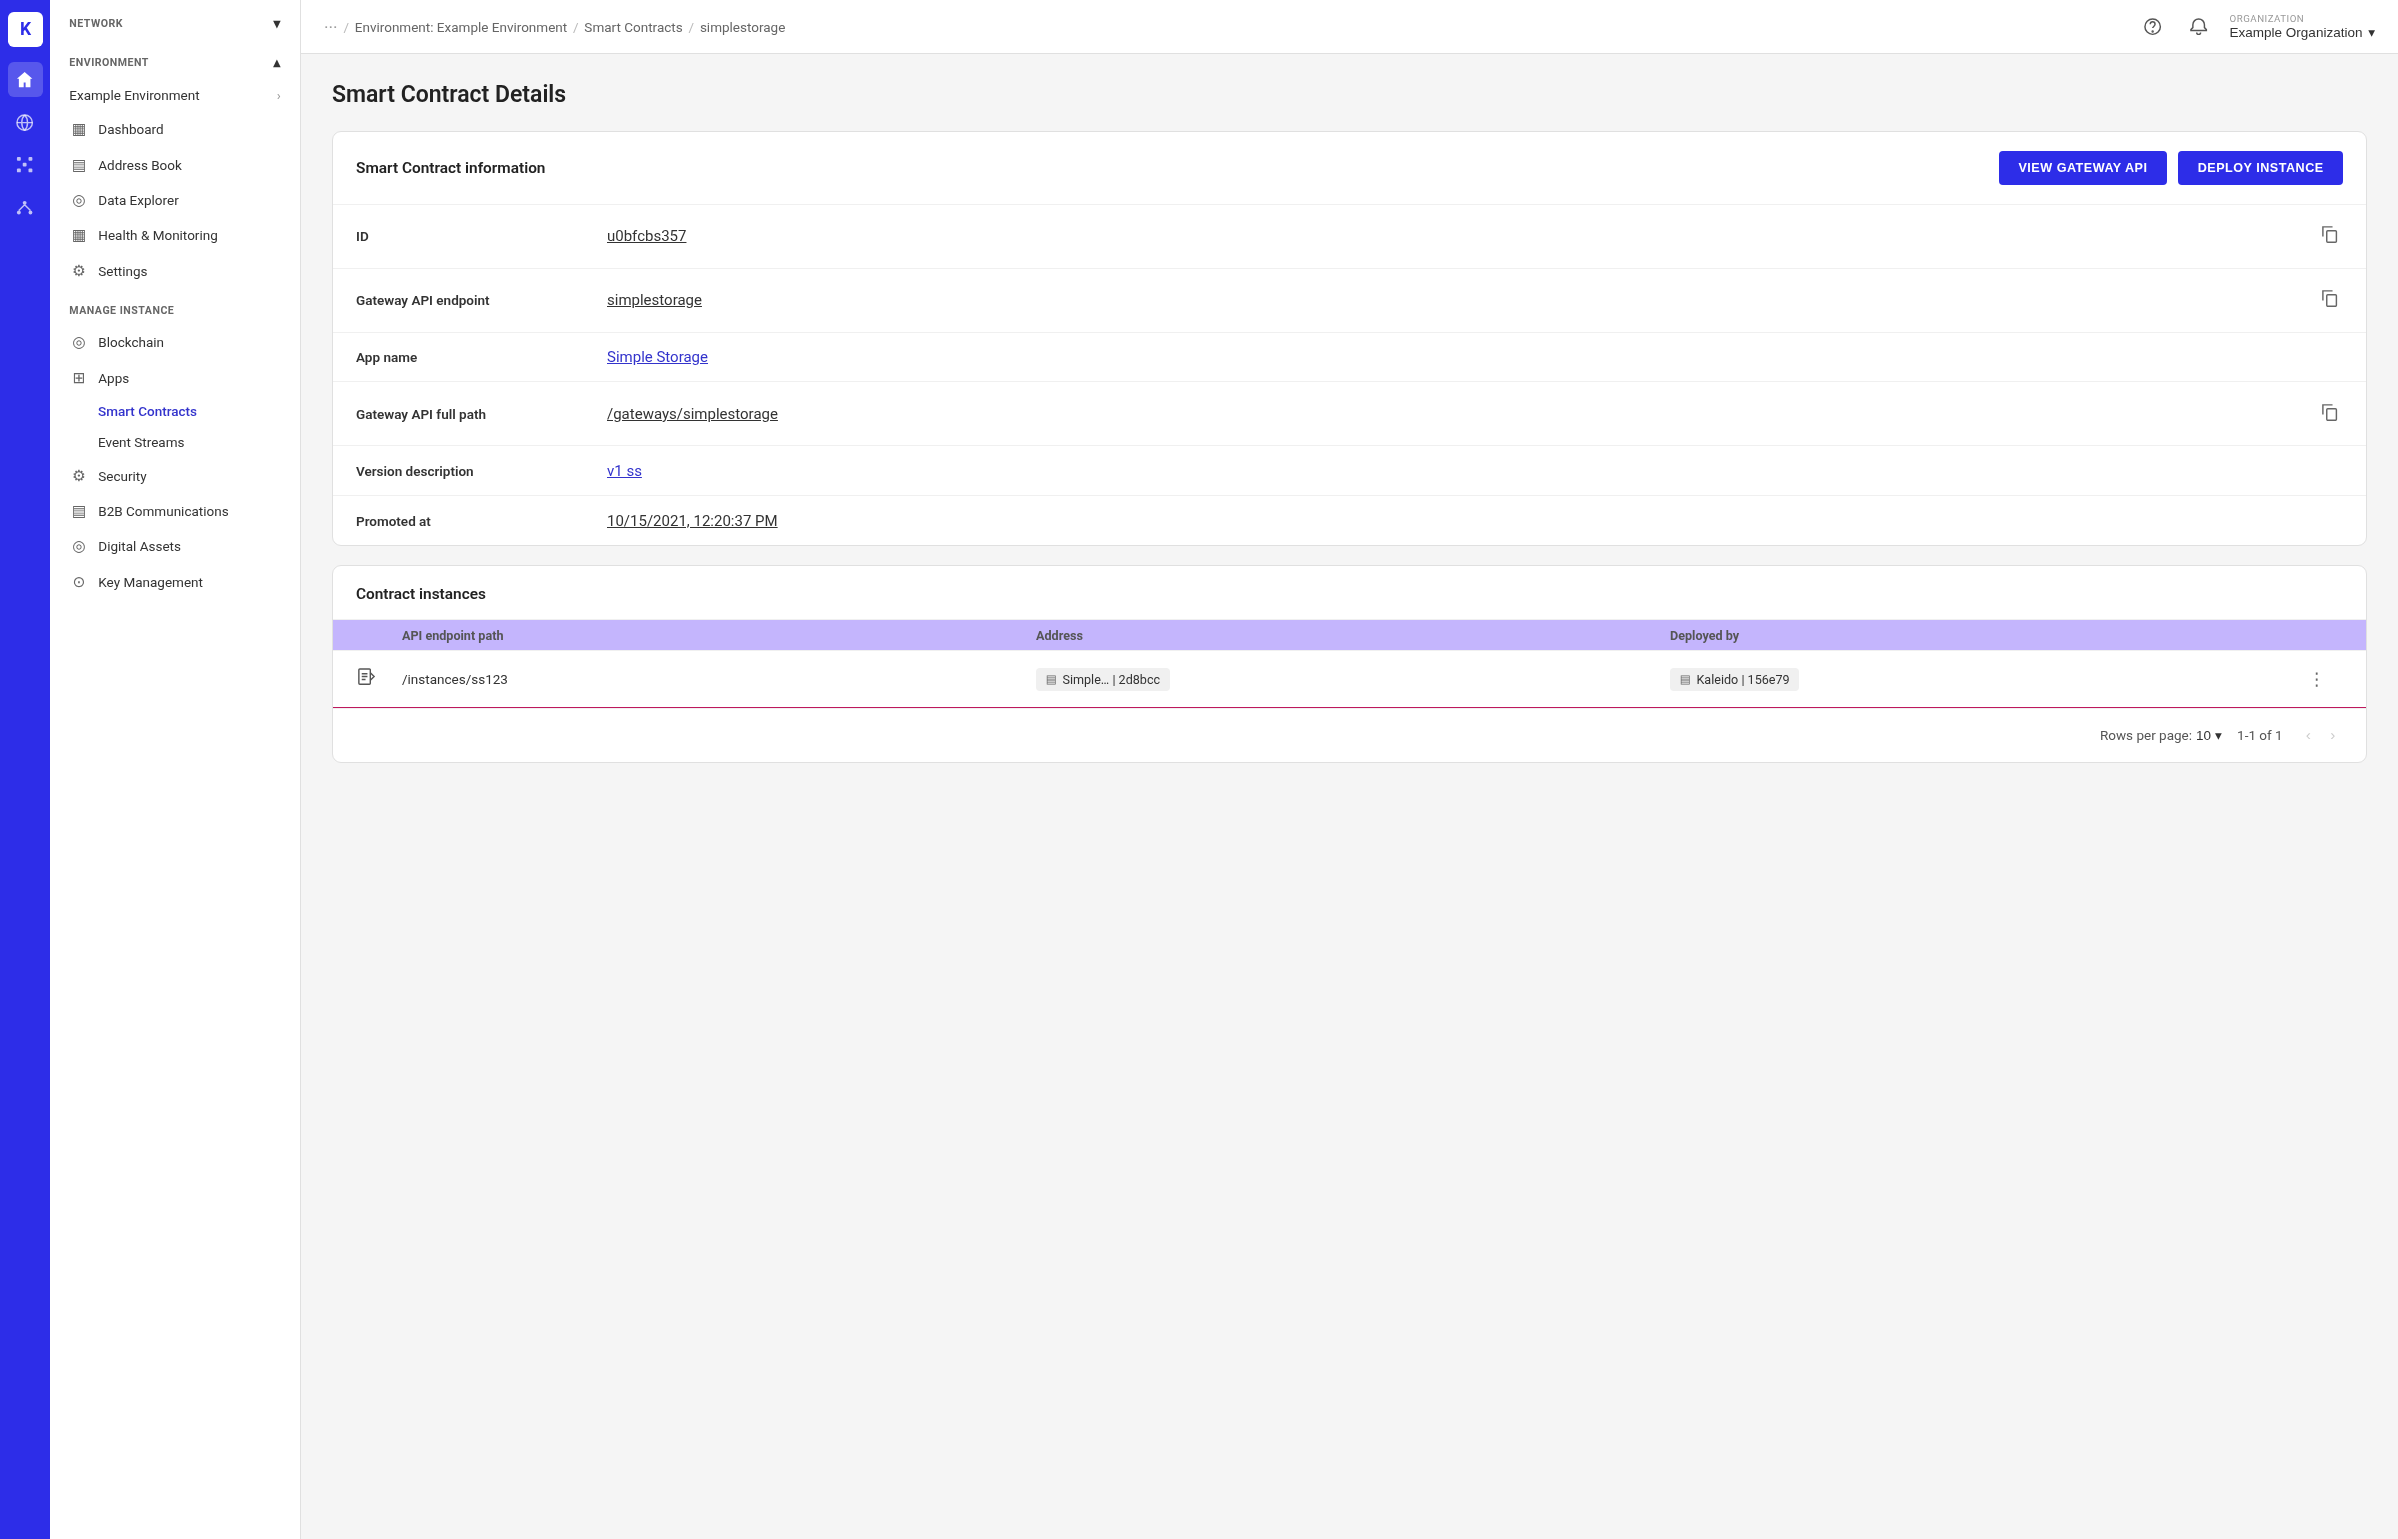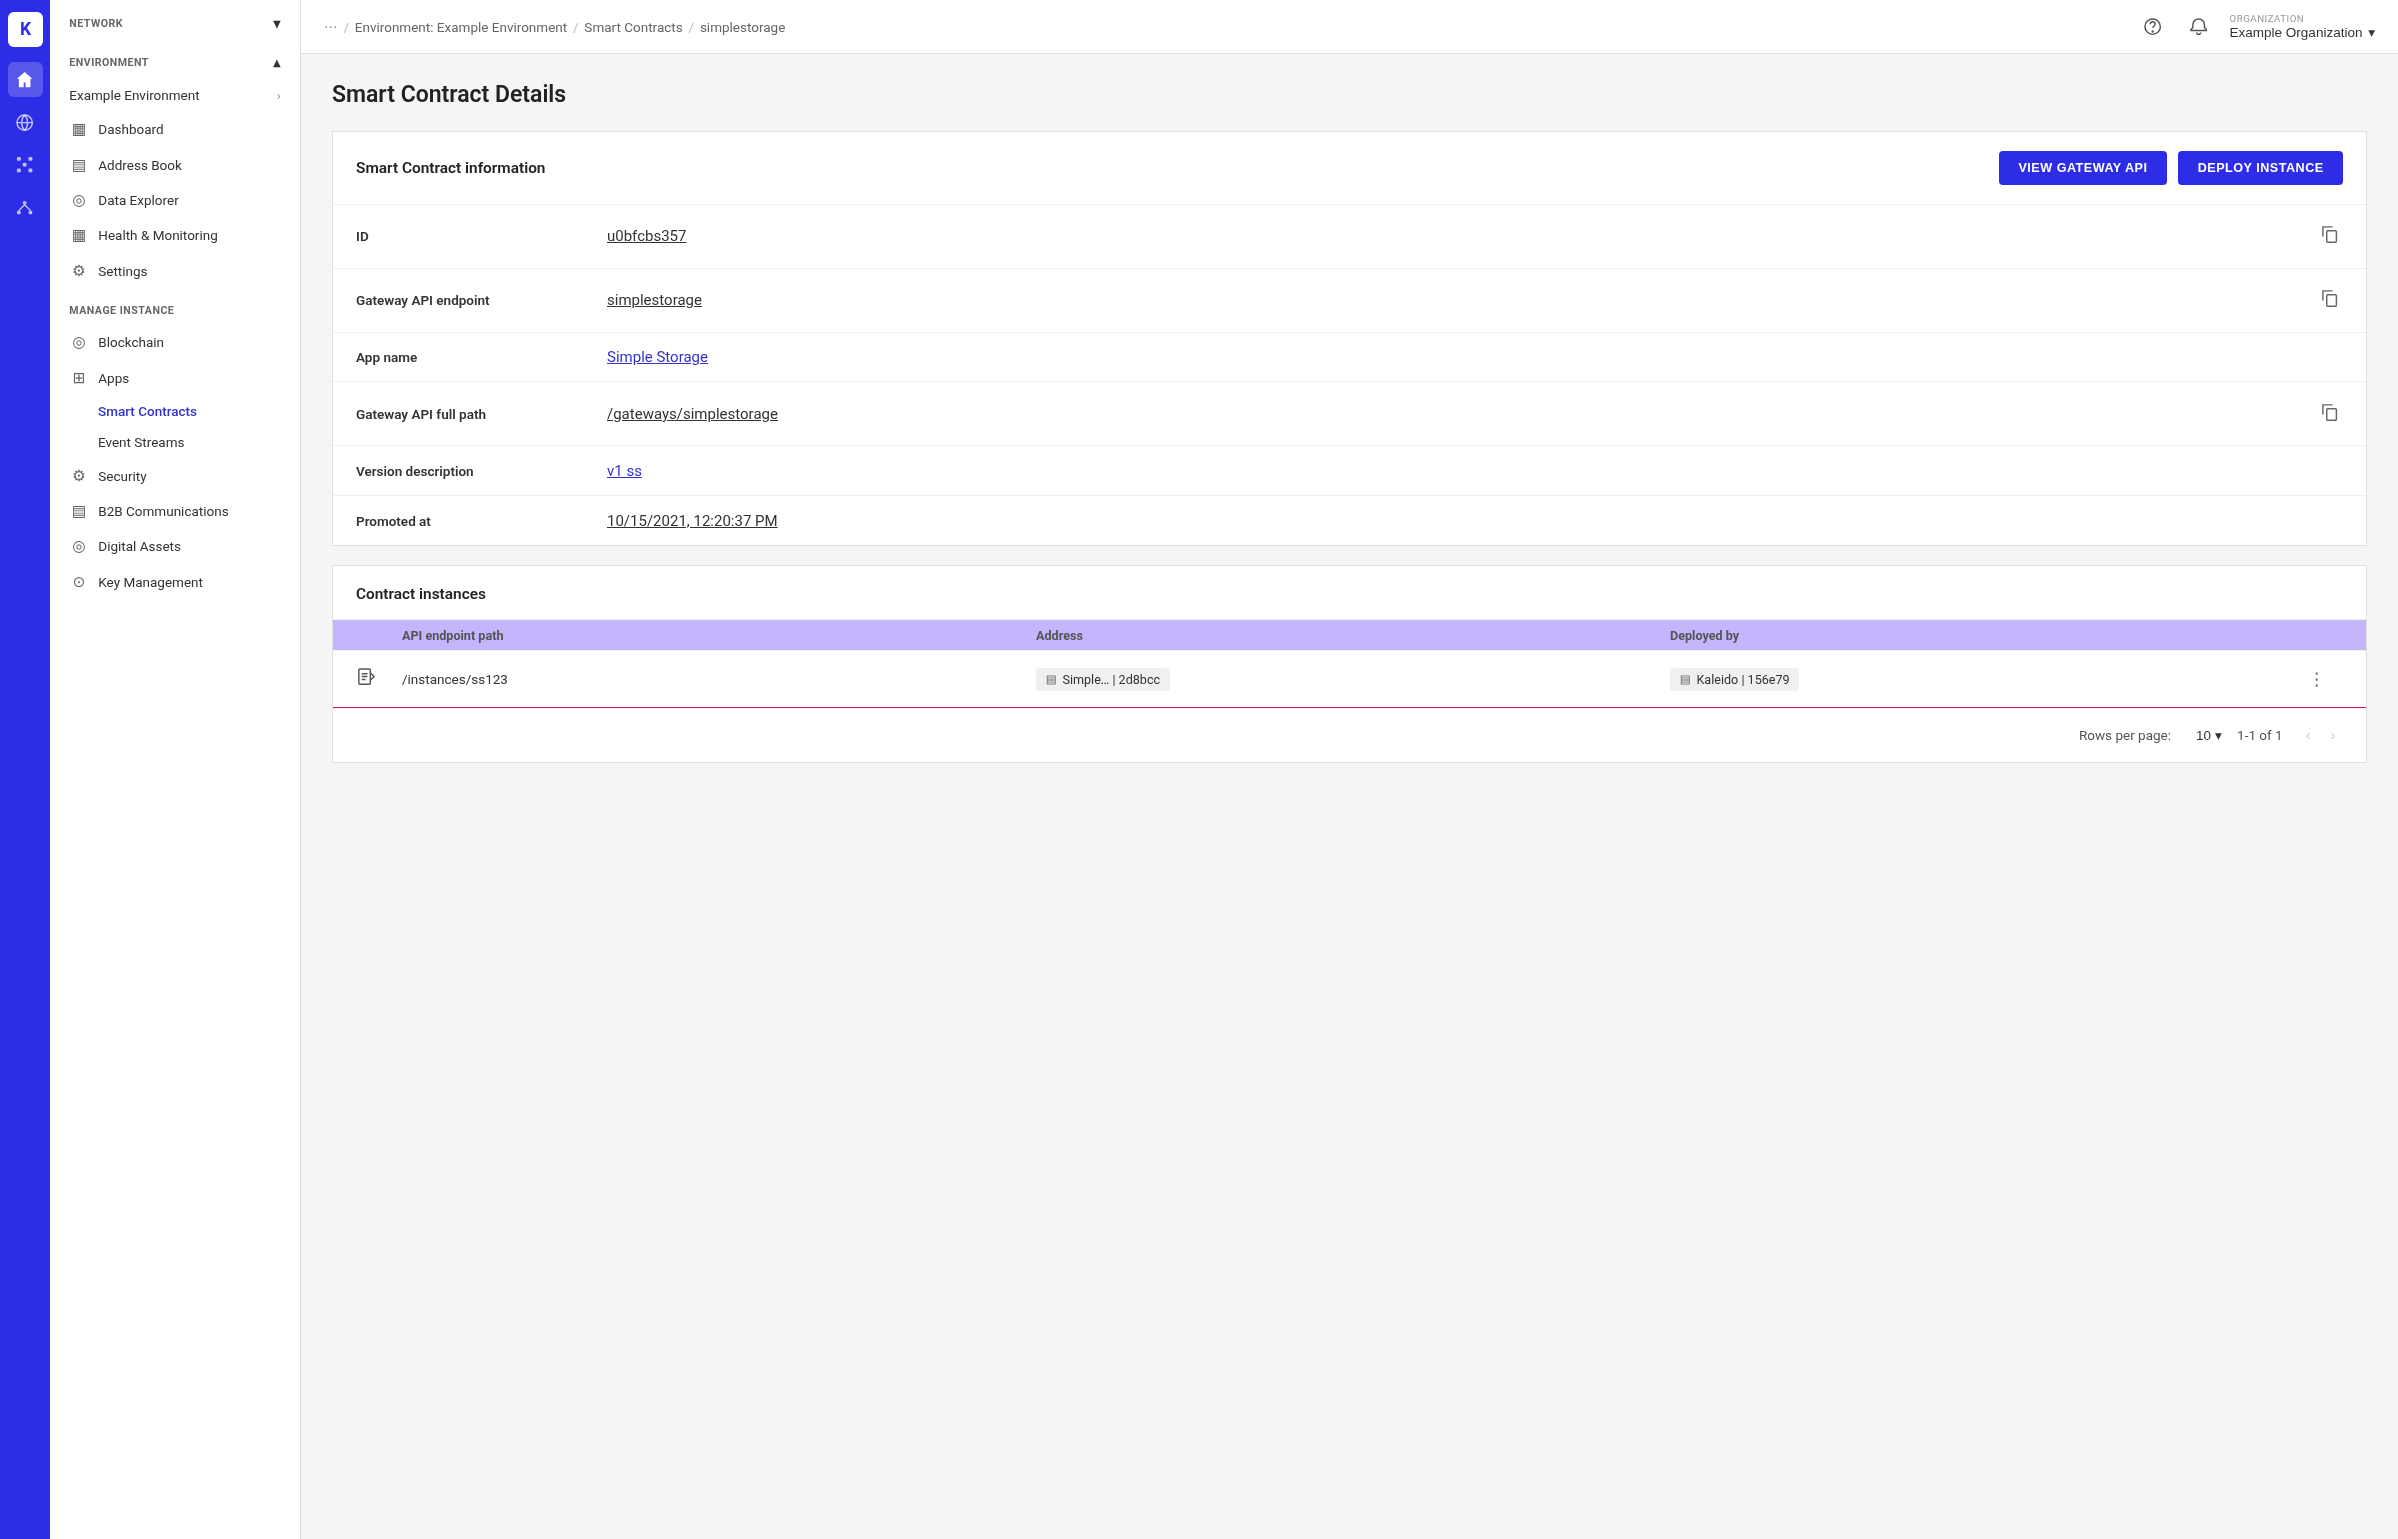--- a/index.html
+++ b/index.html
@@ -164,21 +164,21 @@
       font-size: 23px;
       font-weight: 600;
       color: #222;
       margin-bottom: 23px;
     }
 
     
     .card {
       background: white;
       border: 1px solid #e0e0e0;
-      border-radius: 0;
+      border-radius: 9px;
       margin-bottom: 19.3px;
       overflow: hidden;
     }
 
     
     .card-header {
       display: flex;
       align-items: center;
       justify-content: space-between;
       padding: 19.3px 23px;
@@ -288,21 +288,21 @@
       display: flex;
       align-items: center;
       justify-content: flex-end;
       padding: 13.5px 23px;
       gap: 15.4px;
       border-top: 1px solid #f0f0f0;
     }
     .rows-per-page {
       display: flex;
       align-items: center;
-      gap: 25px;
+      gap: 4px;
       font-size: 13.5px;
       color: #555;
     }
     .rows-select {
       display: flex;
       align-items: center;
       gap: 3.9px;
       font-size: 13.5px;
       color: #333;
       cursor: pointer;

